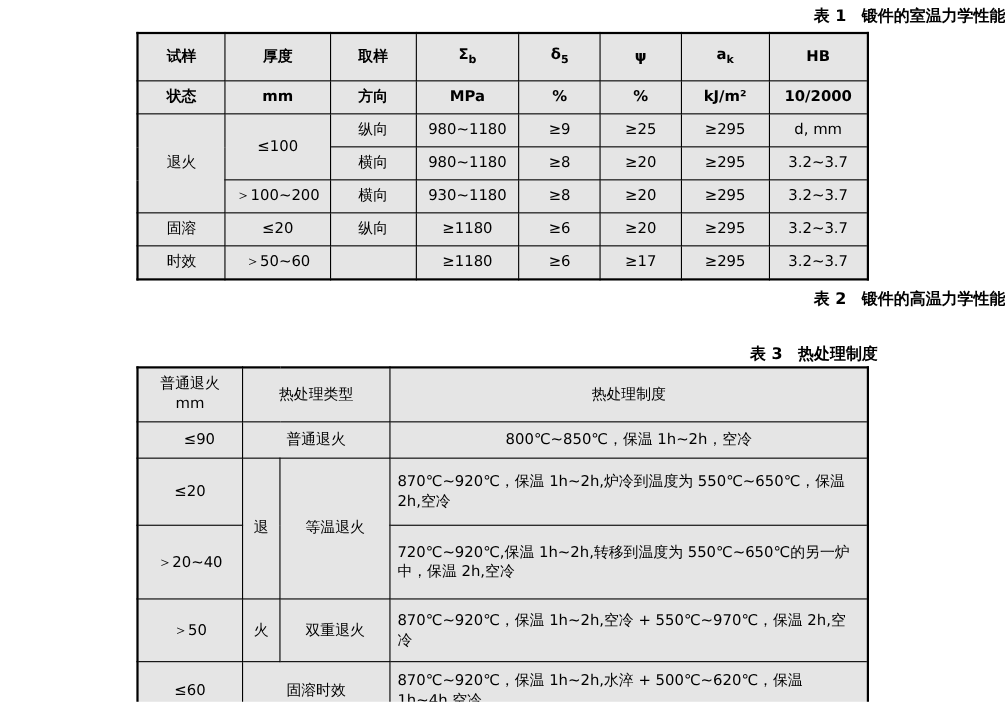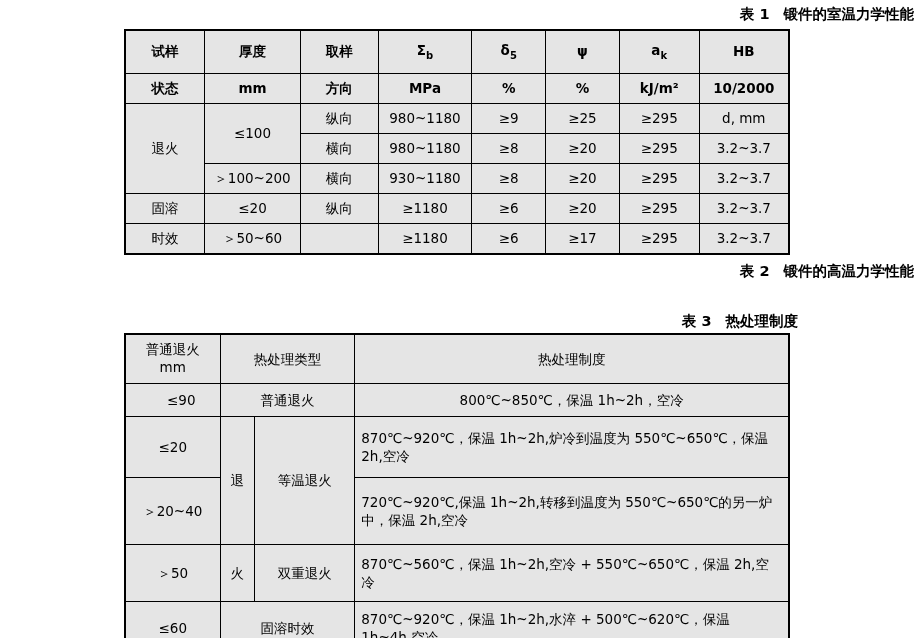--- a/index.html
+++ b/index.html
@@ -278,21 +278,21 @@
     <tr>
       <td style="height:62px">＞20~40</td>
       <td class="left">720℃~920℃,保温 1h~2h,转移到温度为 550℃~650℃的另一炉中，保温 2h,空冷</td>
     </tr>
     <tr>
       <td style="height:52px">＞50</td>
       <td class="vert">
         <span>火</span>
       </td>
       <td>双重退火</td>
-      <td class="left">870℃~560℃，保温 1h~2h,空冷 + 550℃~650℃，保温 2h,空冷</td>
+      <td class="left">870℃~920℃，保温 1h~2h,空冷 + 550℃~970℃，保温 2h,空冷</td>
     </tr>
     <tr>
       <td style="height:48px">≤60</td>
       <td colspan="2">固溶时效</td>
       <td class="left">870℃~920℃，保温 1h~2h,水淬 + 500℃~620℃，保温 1h~4h,空冷</td>
     </tr>
   </tbody>
     </table>
 
 </div>

